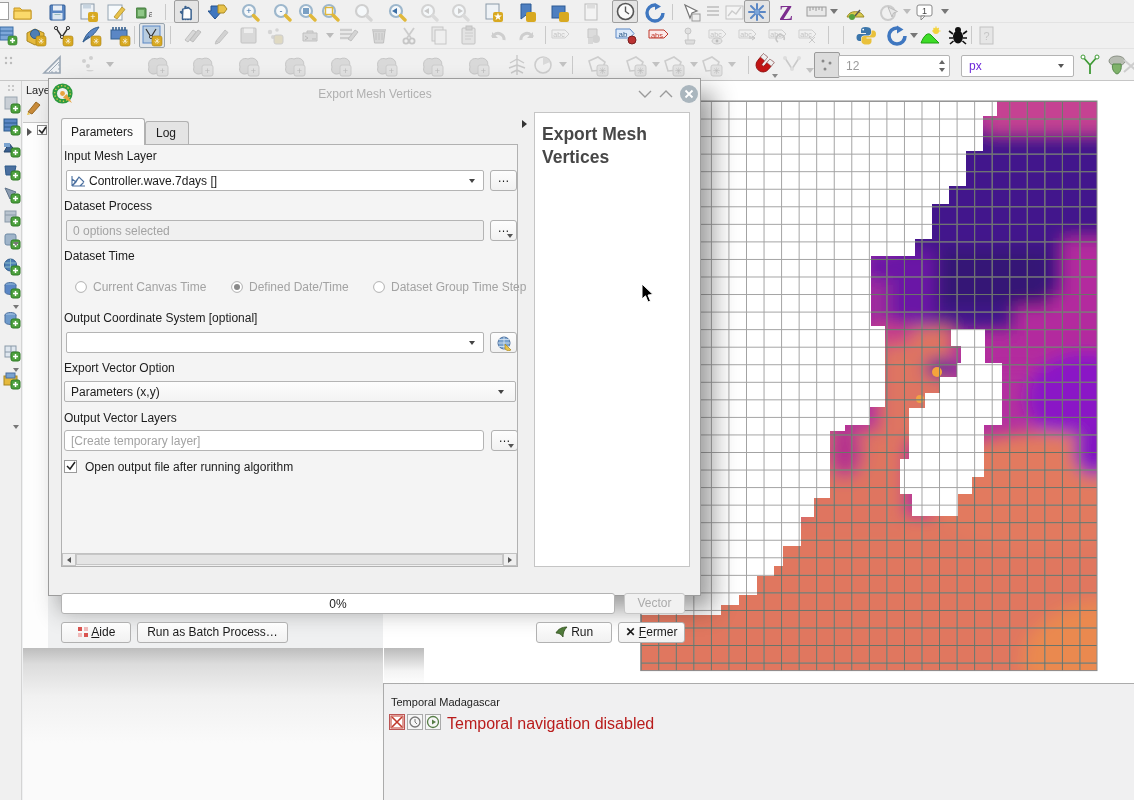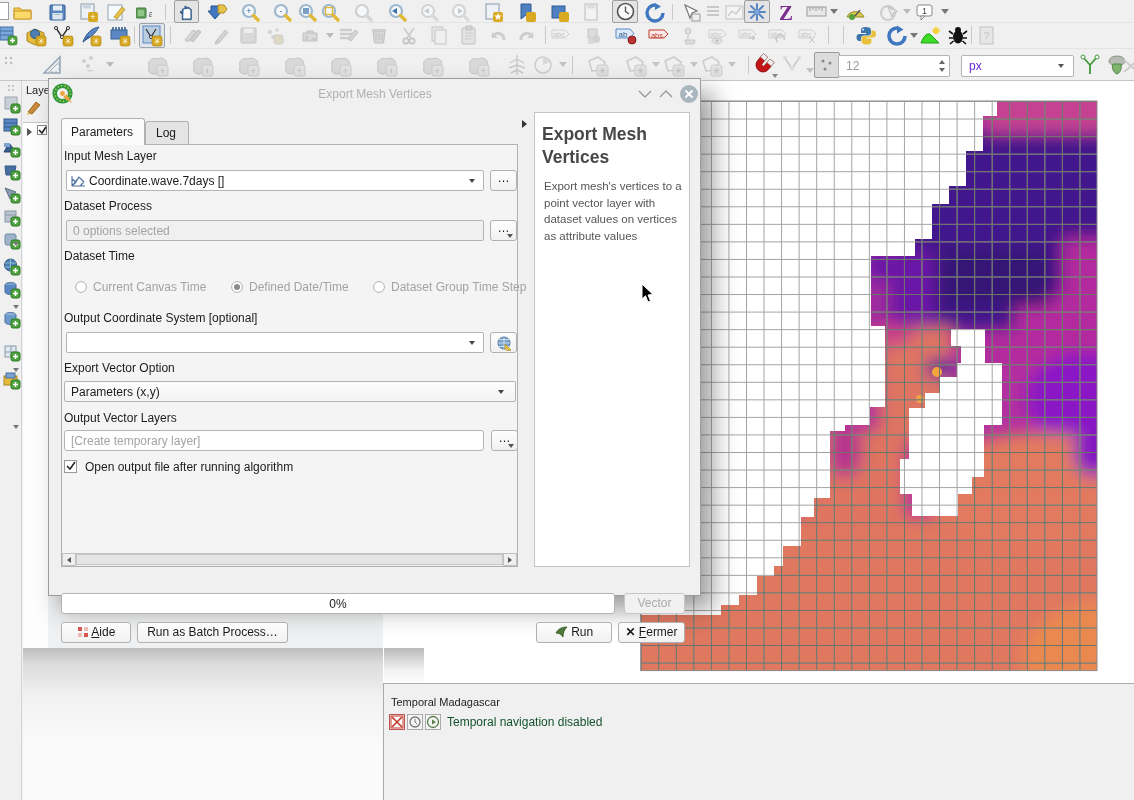--- a/index.html
+++ b/index.html
@@ -635,21 +635,21 @@
       <path d="M2 2 L12 12 M12 2 L2 12" stroke="#c0392b" stroke-width="1.6"></path>
     </svg></div>
 <div class="abs" style="left:407px;top:714px;width:16px;height:16px;background:#f6f6f6;border:1px solid #aaa"><svg width="14" height="14" viewBox="0 0 14 14">
       <circle cx="7" cy="7" r="5" fill="none" stroke="#777" stroke-width="1.3"></circle>
       <path d="M7 4 v3 l2 2" stroke="#777" fill="none"></path>
     </svg></div>
 <div class="abs" style="left:425px;top:714px;width:16px;height:16px;background:#f6f6f6;border:1px solid #aaa"><svg width="14" height="14" viewBox="0 0 14 14">
       <circle cx="7" cy="7" r="5.5" fill="none" stroke="#567d46" stroke-width="1.3"></circle>
       <path d="M6 4.5 l4 2.5 -4 2.5 z" fill="#567d46"></path>
     </svg></div>
-<div class="abs" style="left:447px;top:715px;font-size:12px;color:#14532d">Temporal navigation disabled</div>
+<div class="abs" style="left:447px;top:715px;font-size:16px;color:#b91c1c">Temporal navigation disabled</div>
 <div class="abs" style="left:384px;top:648px;width:40px;height:38px;background:linear-gradient(rgba(130,130,130,0.55),rgba(190,190,190,0.18) 60%,rgba(255,255,255,0));z-index:5"></div>
 <div class="abs" style="left:23px;top:648px;width:360px;height:152px;background:linear-gradient(#bdbdbd 0,#dcdcdc 16px,#f1f1f1 48px,#fafafa 95px)"></div>
 <div class="abs" style="left:48px;top:78px;width:653px;height:518px;background:#f0f0f0;border:1px solid #9c9c9c;box-shadow:12px 14px 22px rgba(40,40,40,0.45);z-index:10">
 <div class="abs" style="left:326px;top:8px;transform:translateX(-50%);font-size:12px;color:#b0b0b0">Export Mesh Vertices</div>
 <svg class="abs" style="left:3px;top:4px" width="22" height="22" viewBox="0 0 22 22">
 <circle cx="10.5" cy="10.5" r="7.8" fill="none" stroke="#2d9a3f" stroke-width="4.6"></circle>
 <circle cx="10.5" cy="10.5" r="7.8" fill="none" stroke="#e8cf4a" stroke-width="1.2" stroke-dasharray="1.3 2.2"></circle>
 <path d="M20 20 L11 14.5 L14.5 11 z" fill="#e8a33d"></path>
 <circle cx="10.5" cy="10.5" r="2.4" fill="#e8a33d"></circle>
     </svg>
@@ -667,21 +667,21 @@
 <div class="abs" style="left:96px;top:42px;width:44px;height:24px;background:#e4e4e4;border:1px solid #b1b1b1;border-bottom:none;border-radius:3px 3px 0 0"></div>
 <div class="abs" style="left:22px;top:46px;font-size:12px;color:#1c1c1c;z-index:3">Parameters</div>
 <div class="abs" style="left:107px;top:47px;font-size:12px;color:#1c1c1c">Log</div>
 <div class="abs" style="left:12px;top:65px;width:457px;height:423px;background:#f4f4f4;border:1px solid #b1b1b1"></div>
 <div class="abs" style="left:473px;top:41px;width:0;height:0;border-top:4px solid transparent;border-bottom:4px solid transparent;border-left:5px solid #333"></div>
 <div class="lbl" style="left:15px;top:70px">Input Mesh Layer</div>
 <div class="field" style="left:17px;top:91px;width:418px;height:21px"></div>
 <svg class="abs" style="left:22px;top:94px" width="15" height="15" viewBox="0 0 15 15">
       <path d="M1 13 V3 M1 13 H14 M1 13 L8 4 L13 9 M1 6 L5 9 L8 4 M5 9 L1 13 M13 9 L9 13" stroke="#4a6f9f" stroke-width="1.1" fill="none"></path>
     </svg>
-<div class="lbl" style="left:40px;top:95px">Coordinate.wave.7days []</div>
+<div class="lbl" style="left:40px;top:95px">Controller.wave.7days []</div>
 <div class="abs" style="left:420px;top:100px;width:0;height:0;border-left:3.5px solid transparent;border-right:3.5px solid transparent;border-top:4.5px solid #444"></div>
 <div class="btn3" style="left:441px;top:91px;width:27px;height:21px;line-height:15px">…</div>
 <div class="lbl" style="left:15px;top:120px">Dataset Process</div>
 <div class="field" style="left:17px;top:141px;width:418px;height:21px;background:#f0f0f0"></div>
 <div class="lbl dis" style="left:24px;top:145px">0 options selected</div>
 <div class="btn3" style="left:441px;top:141px;width:27px;height:21px;line-height:15px">…<div style="position:absolute;right:3px;bottom:2px;width:0;height:0;border-left:3px solid transparent;border-right:3px solid transparent;border-top:4px solid #555"></div></div>
 <div class="lbl" style="left:15px;top:170px">Dataset Time</div>
 <svg class="abs" style="left:26px;top:202px" width="12" height="12" viewBox="0 0 12 12">
       <circle cx="6" cy="6" r="5.4" fill="#fff" stroke="#b0b0b0"></circle>
     </svg>
@@ -717,21 +717,20 @@
     </svg>
 <div class="lbl" style="left:36px;top:381px">Open output file after running algorithm</div>
 <div class="abs" style="left:13px;top:474px;width:455px;height:13px;background:#f0f0f0;border-top:1px solid #c2c2c2"></div>
 <div class="abs" style="left:13px;top:474px;width:14px;height:13px;border:1px solid #c2c2c2;background:#efefef"></div>
 <div class="abs" style="left:454px;top:474px;width:14px;height:13px;border:1px solid #c2c2c2;background:#efefef"></div>
 <div class="abs" style="left:18px;top:478px;width:0;height:0;border-top:3px solid transparent;border-bottom:3px solid transparent;border-right:4px solid #555"></div>
 <div class="abs" style="left:459px;top:478px;width:0;height:0;border-top:3px solid transparent;border-bottom:3px solid transparent;border-left:4px solid #555"></div>
 <div class="abs" style="left:27px;top:475px;width:427px;height:11px;background:#e4e4e4;border:1px solid #c6c6c6"></div>
 <div class="abs" style="left:485px;top:33px;width:156px;height:455px;background:#fff;border:1px solid #c5c5c5;overflow:hidden">
       <div style="margin:10px 8px 0 7px;font-size:17.5px;font-weight:700;color:#474747;line-height:23px">Export Mesh Vertices</div>
-      <div style="margin:9px 6px 0 9px;font-size:11.5px;color:#555;line-height:16.5px">Export mesh's vertices to a point vector layer with dataset values on vertices as attribute values</div>
     </div>
 <div class="abs" style="left:12px;top:514px;width:554px;height:21px;background:#fff;border:1px solid #b3b3b3;border-radius:3px"></div>
 <div class="abs" style="left:289px;top:518px;transform:translateX(-50%);font-size:12px;color:#1a1a1a">0%</div>
 <div class="btn3" style="left:575px;top:514px;width:61px;height:21px;line-height:19px;background:#f1f1f1;border-color:#c6c6c6;color:#aaa">Vector</div>
 <div class="btn3" style="left:12px;top:543px;width:70px;height:21px;line-height:19px"><svg width="12" height="12" viewBox="0 0 12 12" style="vertical-align:-2px">
         <path d="M1 1 h4 v4 h-4 z M7 7 h4 v4 h-4 z" fill="#d9534f"></path>
         <path d="M7 1 h4 v4 h-4 z M1 7 h4 v4 h-4 z" fill="#f0b9b8"></path>
       </svg> <span style="text-decoration:underline">A</span>ide</div>
 <div class="btn3" style="left:88px;top:543px;width:151px;height:21px;line-height:19px">Run as Batch Process…</div>
 <div class="btn3" style="left:487px;top:543px;width:76px;height:21px;line-height:19px"><svg width="13" height="12" viewBox="0 0 13 12" style="vertical-align:-2px">

